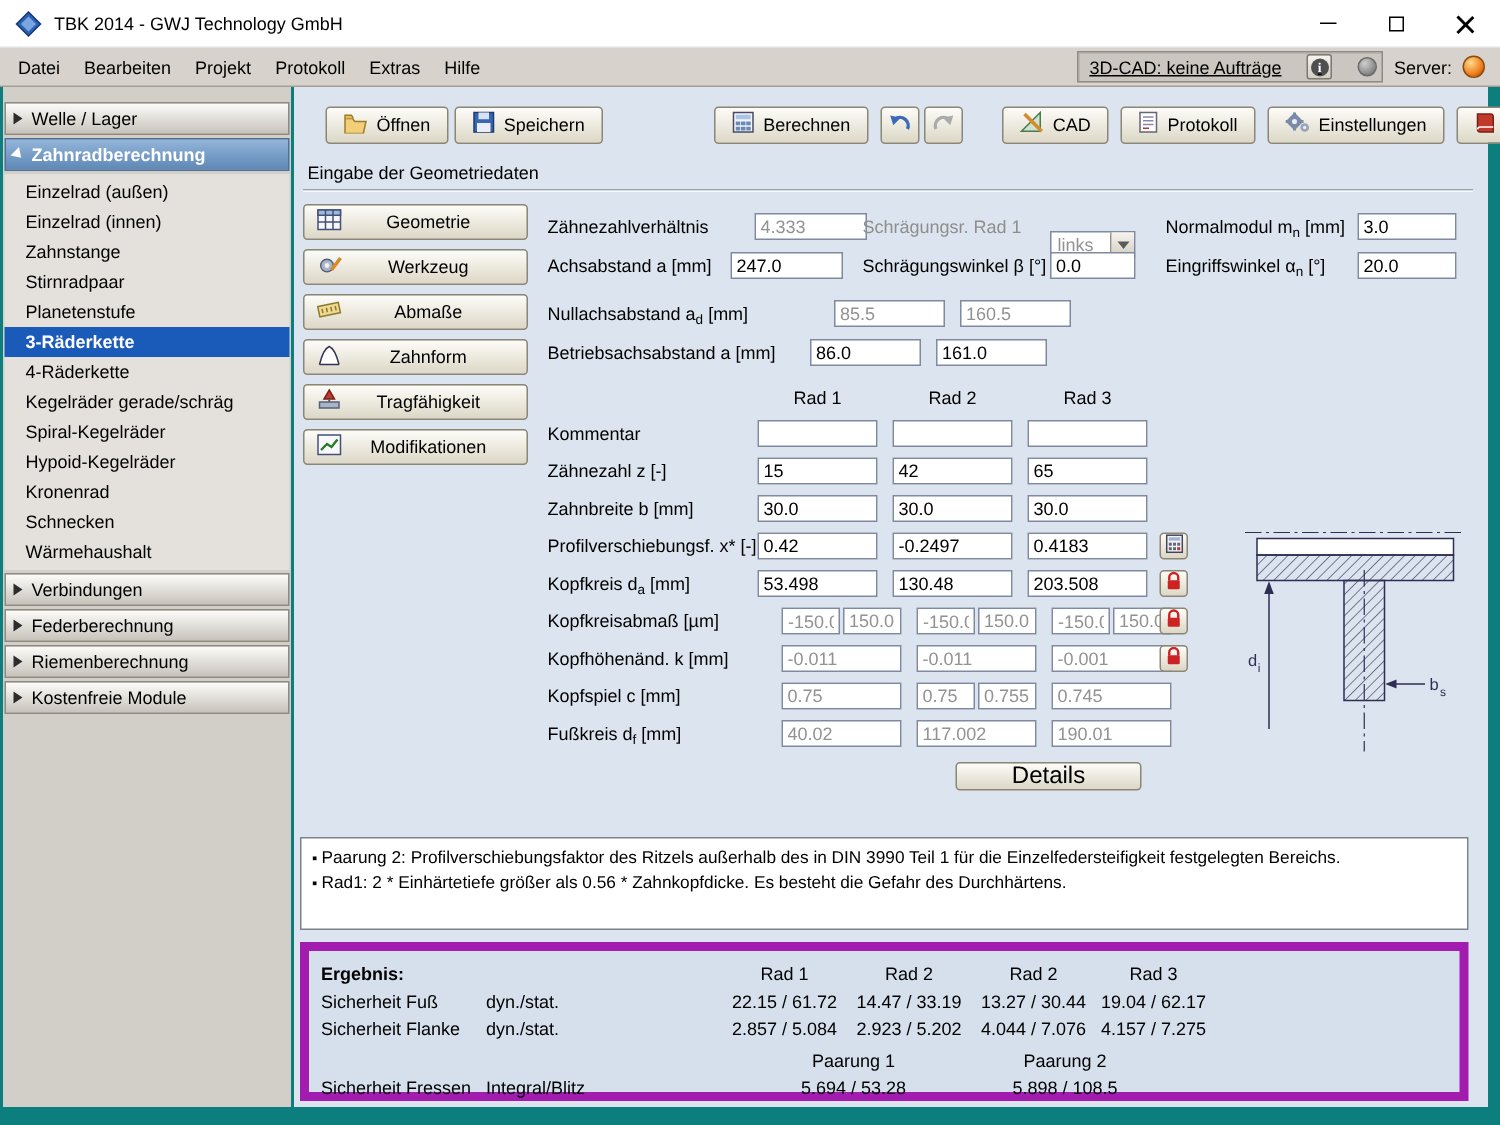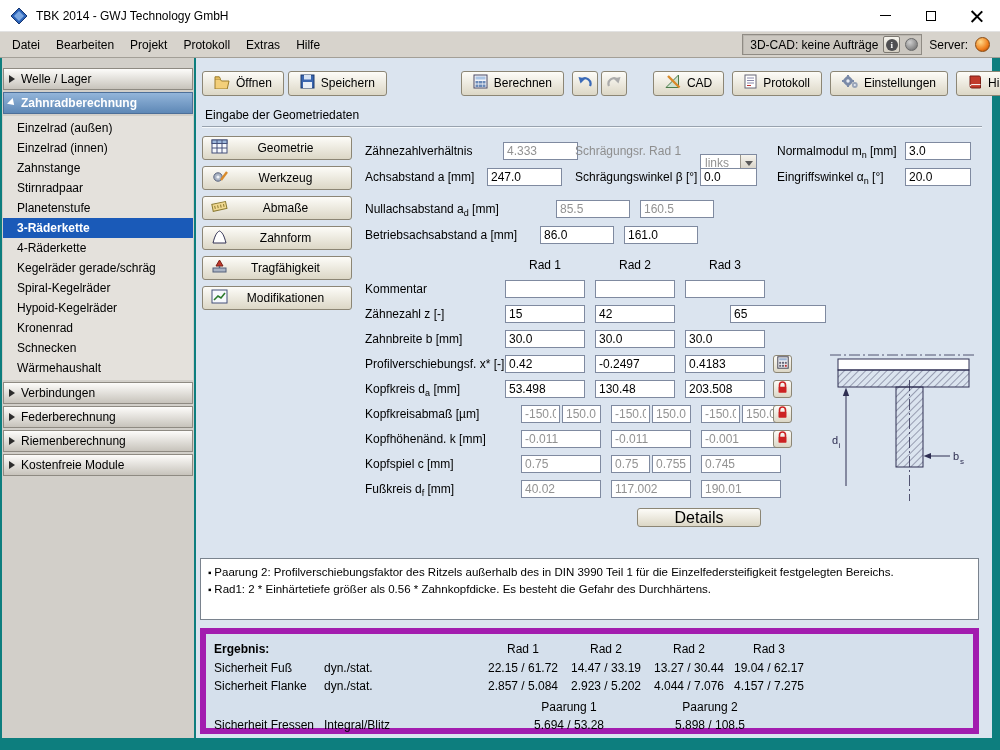--- a/index.html
+++ b/index.html
@@ -14,42 +14,42 @@
   .gl-min { width:11px; border-top:1px solid #000; display:inline-block; }
   .gl-max { width:10px; height:10px; border:1px solid #000; display:inline-block; }
   .gl-close { position:relative; width:12px; height:12px; display:inline-block; }
   .gl-close::before, .gl-close::after { content:""; position:absolute; left:5px; top:-1px; width:1.5px; height:15px; background:#000; }
   .gl-close::before { transform:rotate(45deg); } .gl-close::after { transform:rotate(-45deg); }
 
   
   .menubar { position:absolute; left:0; top:32px; width:100%; height:26px; background:#d7d3cc; border-bottom:1px solid #a39f97; display:flex; align-items:center; padding:0 4px; }
   .menu-item { padding:4px 8px; font-size:12px; }
   .menu-right { margin-left:auto; display:flex; align-items:center; gap:7px; padding-right:6px; }
-  .cad-box { display:flex; align-items:center; gap:5px; height:21px; padding:0 3px 0 7px; background:#cbc7c0; border:1px solid #8f8b84; box-shadow:inset 1px 1px 0 #bab6af; font-size:12px; }
+  .cad-box { display:flex; align-items:center; gap:17px; height:21px; padding:0 3px 0 7px; background:#cbc7c0; border:1px solid #8f8b84; box-shadow:inset 1px 1px 0 #bab6af; font-size:12px;text-decoration:underline; }
   .info-btn { width:17px; height:17px; border:1px solid #7d7972; border-radius:2px; background:linear-gradient(#f6f4ee,#d3cec2); display:flex; align-items:center; justify-content:center; }
   .info-dot { width:12px; height:12px; border-radius:50%; background:#4f4f52; color:#fff; font-size:9px; font-weight:bold; line-height:12px; text-align:center; font-family:"Liberation Serif", serif; }
   .gray-ball { width:13px; height:13px; border-radius:50%; background:radial-gradient(circle at 35% 30%, #cfcfcf, #8b8b8b 65%, #5f5f5f); border:1px solid #6a6a6a; }
   .server-ball { width:15px; height:15px; border-radius:50%; background:radial-gradient(circle at 35% 30%, #ffd98a, #ef7f1d 60%, #a33d02); border:1px solid #8a4a10; }
 
   
   .sidebar { position:absolute; left:2px; top:58px; width:192px; height:680px; background:#d2cfc9; padding-top:10px; }
   .side-header { height:22px; margin:0 1px 2px 1px; display:flex; align-items:center; gap:6px; padding:0 5px; background:linear-gradient(#fdfcfa,#c7c3bb); border:1px solid #8e8a82; font-size:12px; }
   .tri-r { width:0; height:0; border-left:6px solid #2c2c2c; border-top:4px solid transparent; border-bottom:4px solid transparent; display:inline-block; }
   .side-header.blue { background:linear-gradient(#93b5da,#5e88b6); border-color:#4d6f99; color:#fff; font-weight:bold; }
   .side-header.blue .tri-r { border-left-color:#fff; transform:rotate(45deg); }
   .side-items { margin:0 1px 2px 1px; background:#e4e1dc; padding:2px 0; }
   .side-item { height:20px; line-height:20px; padding-left:14px; font-size:12px; white-space:nowrap; }
   .side-item.selected { background:#1a5ab8; color:#fff; font-weight:bold; }
 
   
   .main { position:absolute; left:196px; top:58px; width:796px; height:680px; background:#dbe4ef; }
 
   .btn3d { background:linear-gradient(#fdfcf8,#dcd7c6); border:1px solid #8c8675; border-radius:3px; }
   .toolbar { position:absolute; left:6px; top:12px; height:26px; display:flex; align-items:center; }
-  .tbtn { height:25px; display:inline-flex; align-items:center; gap:6px; padding:0 11px; font-size:12px; }
+  .tbtn { height:25px; display:inline-flex; align-items:center; gap:6px; padding:0 11px; font-size:12px;margin-left:15px; }
   .tbtn.small { width:26px; padding:0; justify-content:center; }
 
   .sec-title { position:absolute; left:9px; top:50px; font-size:12px; }
   .sec-line { position:absolute; left:6px; right:10px; top:68px; border-top:1px solid #98a2ae; border-bottom:1px solid #f4f8fc; }
 
   .navbtn { position:absolute; left:6px; width:150px; height:24px; display:flex; align-items:center; padding:0 8px; font-size:12px; }
   .navbtn span.lbl { flex:1; text-align:center; }
 
   .flabel { position:absolute; font-size:12px; height:18px; line-height:18px; white-space:nowrap; }
   .flabel.gray { color:#8e8e8e; }
@@ -337,21 +337,21 @@
     <div class="colhdr" style="left:489px;top:200px">Rad 3</div>
 
     <div class="flabel" style="left:169px;top:222px">Kommentar</div>
     <input class="tfield" style="left: 309px; top: 222px; width: 80px;" value="">
     <input class="tfield" style="left: 399px; top: 222px; width: 80px;" value="">
     <input class="tfield" style="left: 489px; top: 222px; width: 80px;" value="">
 
     <div class="flabel" style="left:169px;top:247px">Zähnezahl z [-]</div>
     <input class="tfield" style="left: 309px; top: 247px; width: 80px;" value="15">
     <input class="tfield" style="left: 399px; top: 247px; width: 80px;" value="42">
-    <input class="tfield" style="left: 489px; top: 247px; width: 96px; margin-left: 45px;" value="65">
+    <input class="tfield" style="left: 489px; top: 247px; width: 80px;" value="65">
 
     <div class="flabel" style="left:169px;top:272px">Zahnbreite b [mm]</div>
     <input class="tfield" style="left: 309px; top: 272px; width: 80px;" value="30.0">
     <input class="tfield" style="left: 399px; top: 272px; width: 80px;" value="30.0">
     <input class="tfield" style="left: 489px; top: 272px; width: 80px;" value="30.0">
 
     <div class="flabel" style="left:169px;top:297px">Profilverschiebungsf. x* [-]</div>
     <input class="tfield" style="left: 309px; top: 297px; width: 80px;" value="0.42">
     <input class="tfield" style="left: 399px; top: 297px; width: 80px;" value="-0.2497">
     <input class="tfield" style="left: 489px; top: 297px; width: 80px;" value="0.4183">

